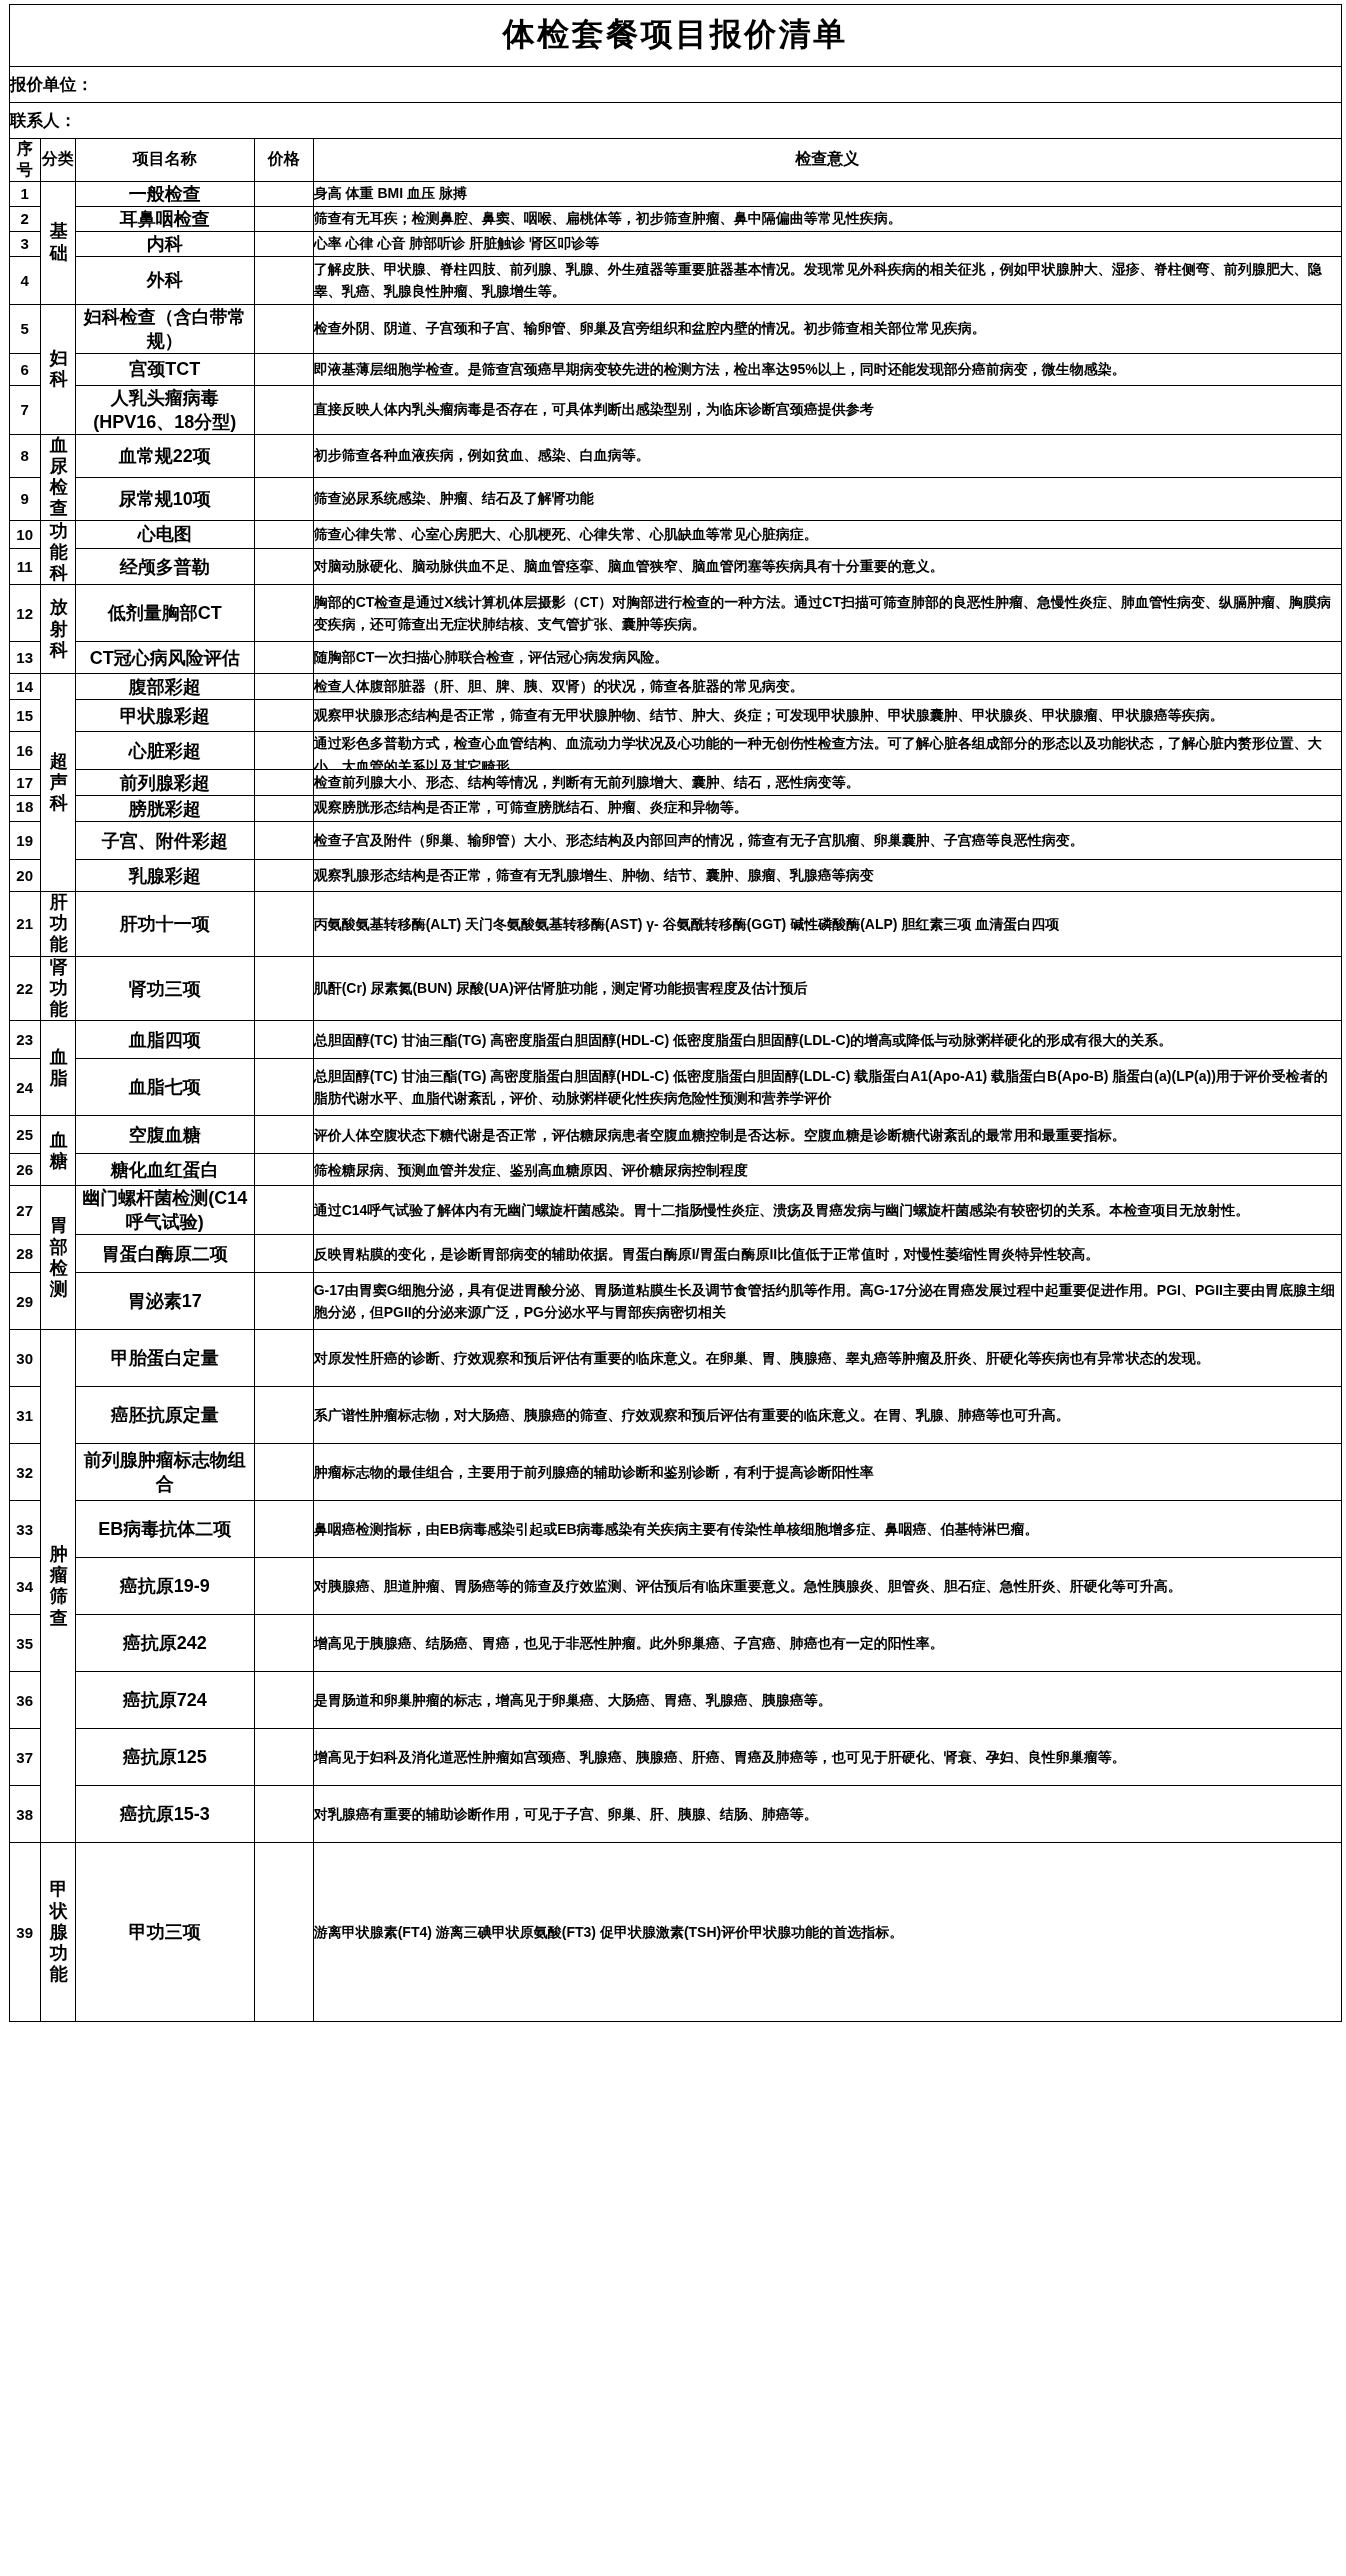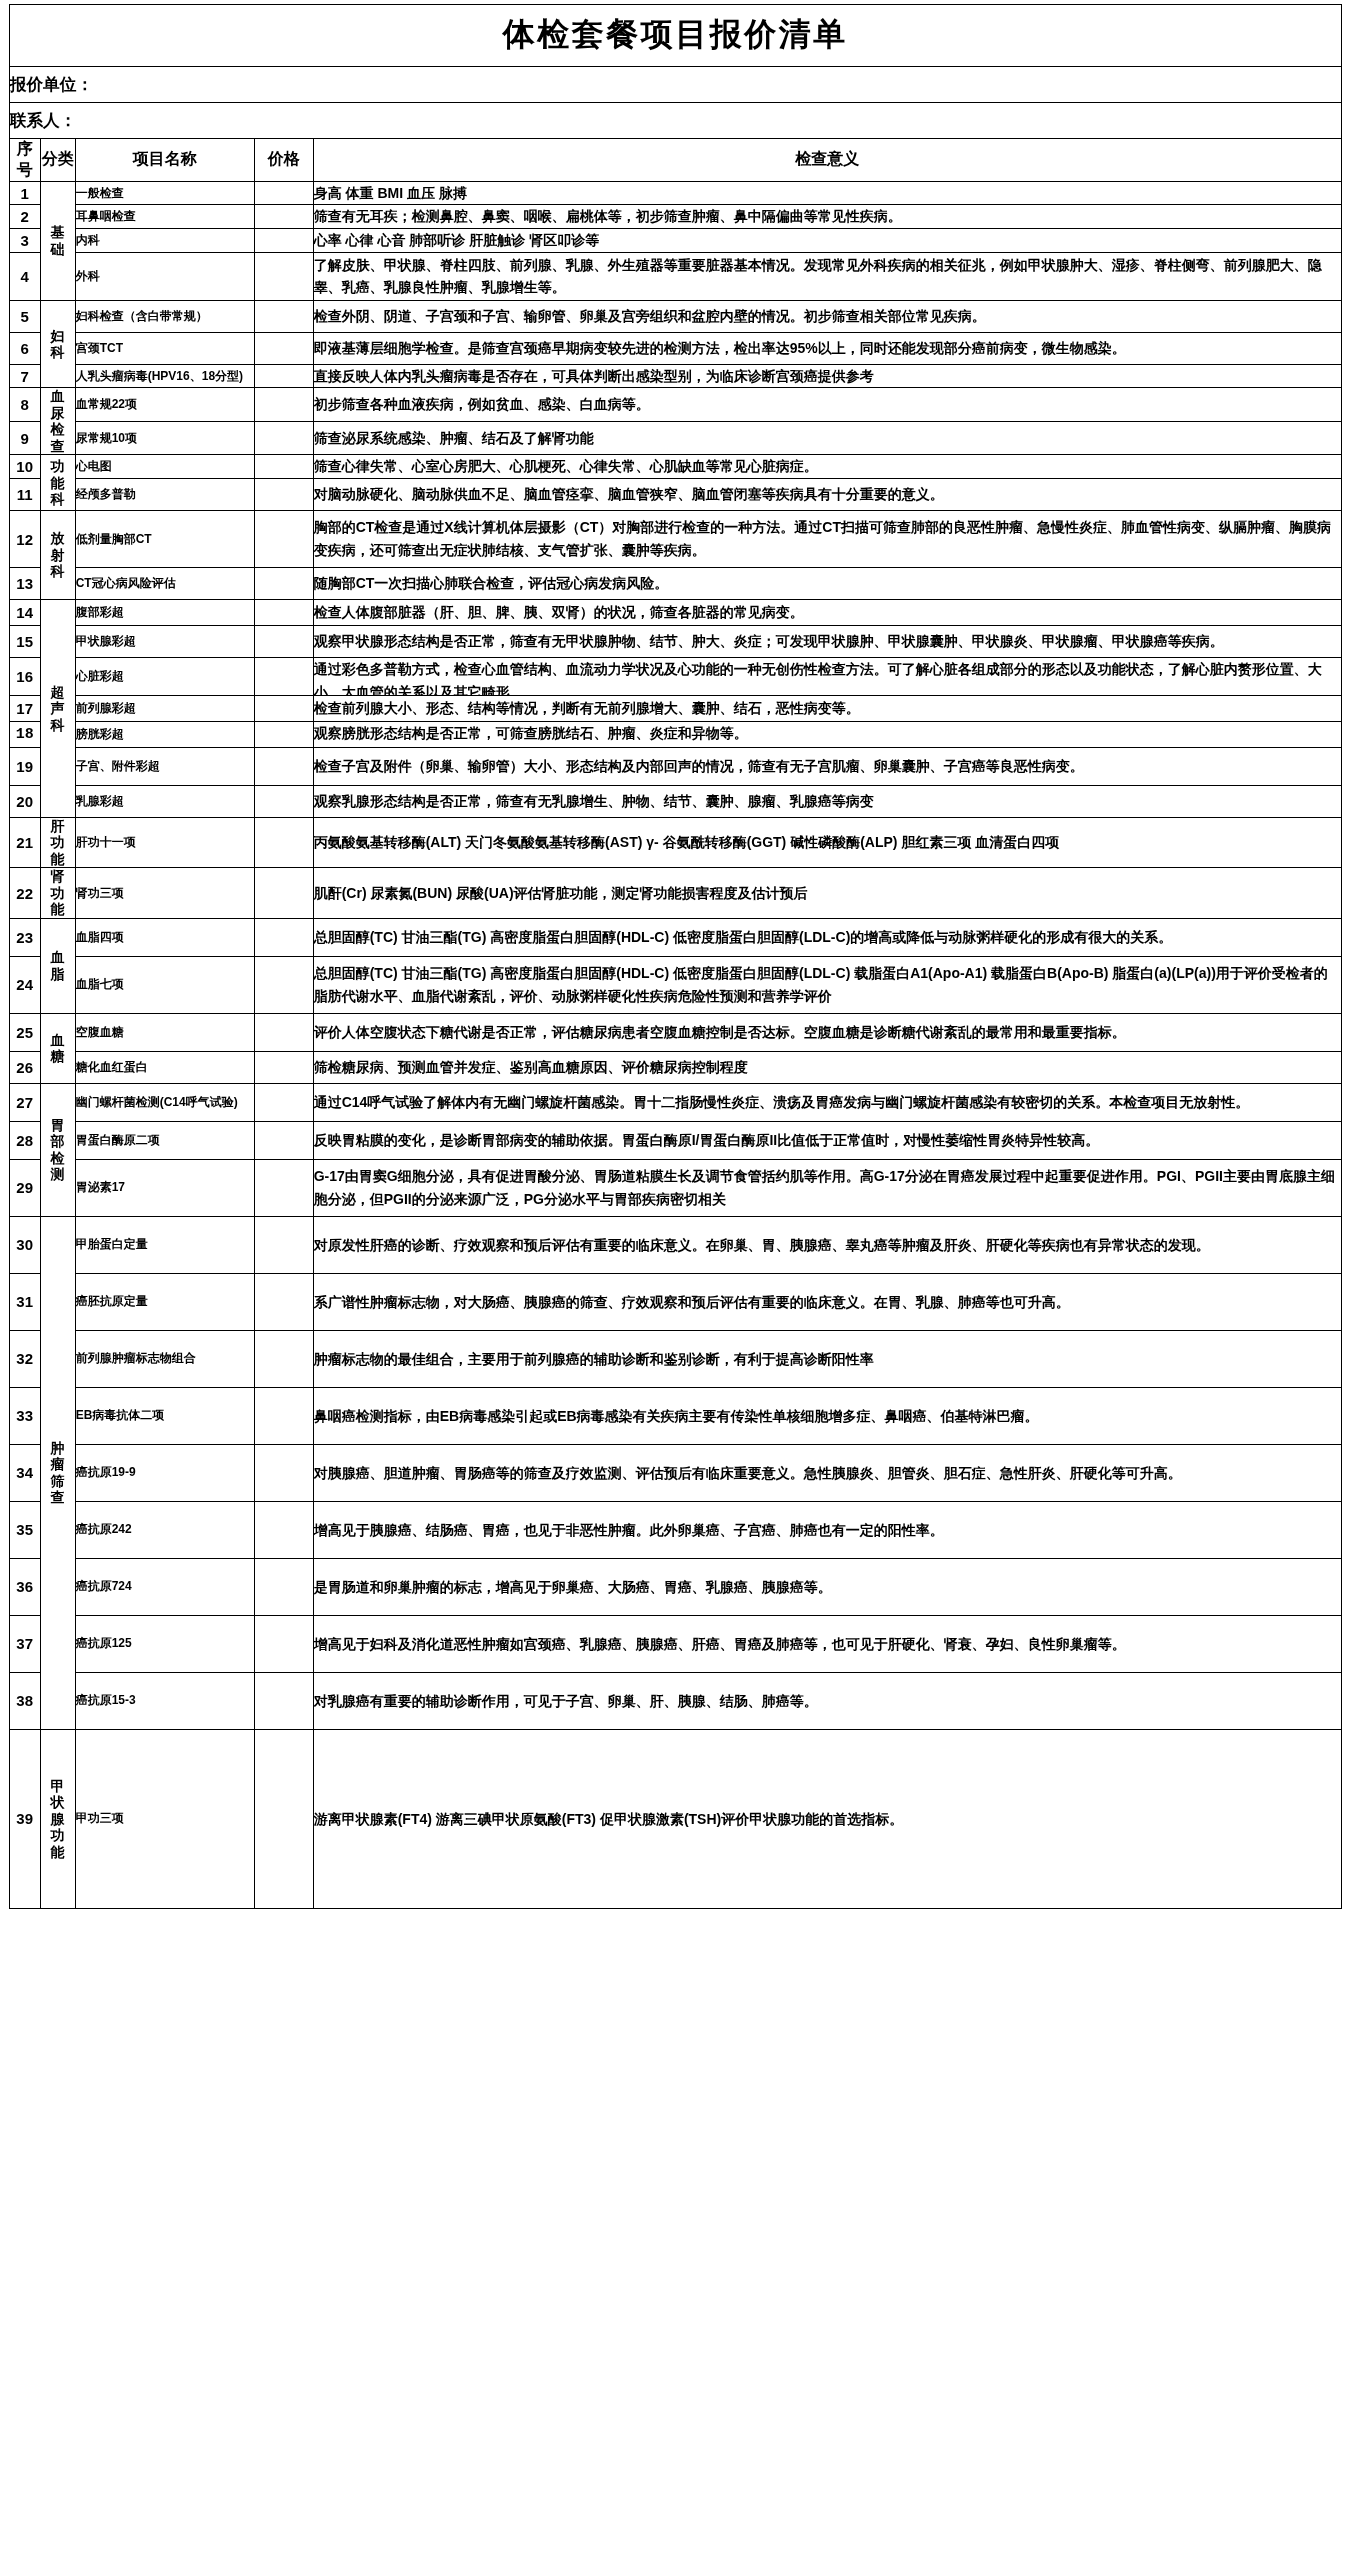--- a/index.html
+++ b/index.html
@@ -62,33 +62,34 @@
   .hdr.last  { border-right: 1.9px solid #000; }
 
   
   td.c-idx {
     text-align: center;
     font-size: 15px;
     border-left: 1.9px solid #000;
   }
   td.c-cat {
     text-align: center;
-    font-size: 14px;
+    font-size: 18px;
     line-height: 1.18;
     padding: 1.2px 0;
     word-break: break-all;
   }
   td.c-cat span.vtext {
     display: block;
     width: 16px;
     margin: 0 auto;
     letter-spacing: 0.6px;
   }
   td.c-name {
-    font-size: 12px;
+    text-align: center;
+    font-size: 18px;
     padding: 1.2px 2.5px;
   }
   td.c-price {
     text-align: center;
     font-size: 14.2px;
   }
   td.c-mean {
     text-align: left;
     font-size: 14px;
     line-height: 1.62;

